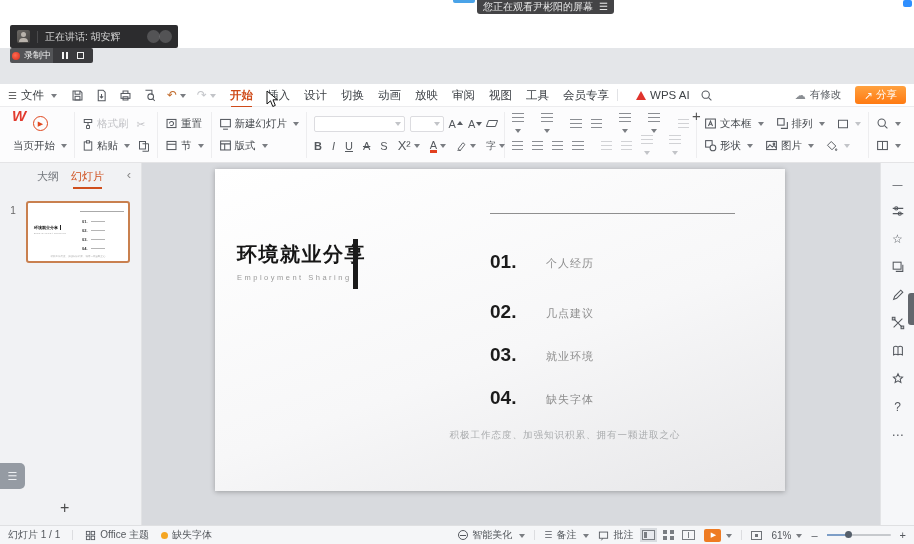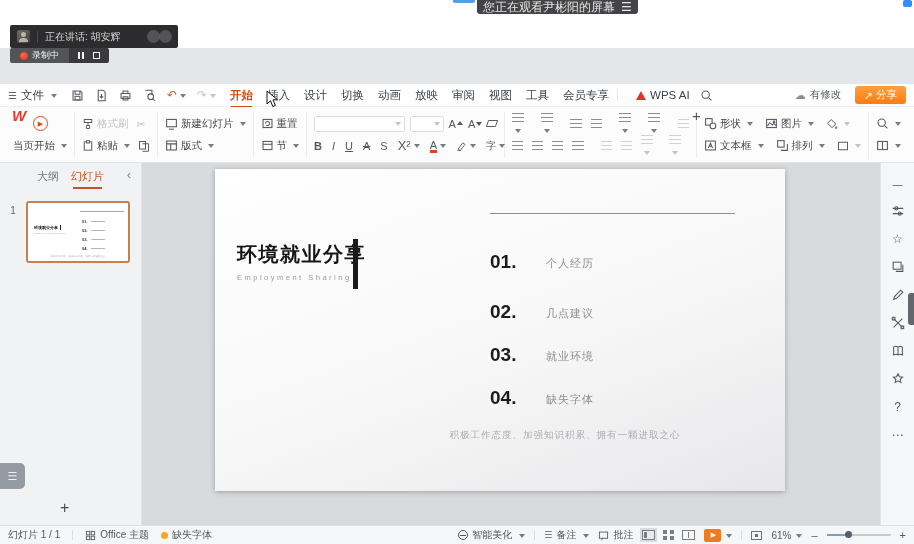--- a/index.html
+++ b/index.html
@@ -3,37 +3,37 @@
 <meta charset="utf-8">
 <style>
   html,body{margin:0;padding:0;background:#fff;}
   .screen{position:relative;width:914px;height:544px;overflow:hidden;background:#fff;
           font-family:"Liberation Sans","DejaVu Sans",sans-serif;color:#3f4347;
           -webkit-font-smoothing:antialiased;}
   .screen *{box-sizing:border-box;}
 
   
   .watch-banner{position:absolute;left:477px;top:0;height:14px;display:flex;align-items:center;gap:6px;
-    background:rgba(52,52,54,.92);color:#e6e6e6;font-size:12px;padding:0 6px;border-radius:0 0 3px 3px;z-index:9;}
+    background:rgba(52,52,54,.92);color:#e6e6e6;font-size:10px;padding:0 6px;border-radius:0 0 3px 3px;z-index:9;font-family:Liberation Mono, monospace;}
   .blue-sliver{position:absolute;left:453px;top:0;width:22px;height:3px;background:#4aa3e8;border-radius:0 0 2px 2px;}
   .corner-dot{position:absolute;right:2px;top:0;width:9px;height:7px;background:#2f8fff;border-radius:2px;}
 
   
   .speaking-bar{position:absolute;left:10px;top:25px;width:168px;height:23px;background:#2c2c2e;color:#d8d8d8;
     font-size:10px;display:flex;align-items:center;gap:7px;padding:0 7px;border-radius:2px;z-index:10;}
   .speak-avatar{width:13px;height:13px;border-radius:2px;background:linear-gradient(135deg,#6d6a66,#43413f);position:relative;flex:0 0 auto;}
   .speak-avatar::before{content:"";position:absolute;left:4px;top:2px;width:5px;height:5px;border-radius:50%;background:#b9b3ac;}
   .speak-avatar::after{content:"";position:absolute;left:2px;top:8px;width:9px;height:4px;border-radius:4px 4px 0 0;background:#b9b3ac;}
   .speak-sep{width:1px;height:12px;background:#4a4a4c;}
   .ghost-circles{position:absolute;right:5px;top:5px;width:26px;height:13px;}
   .ghost-circles i{position:absolute;top:0;width:13px;height:13px;border-radius:50%;background:rgba(130,130,134,.45);}
   .ghost-circles i:first-child{left:0;} .ghost-circles i:last-child{left:12px;}
 
   .record-bar{position:absolute;left:10px;top:48px;height:15px;display:flex;z-index:11;font-size:9px;}
-  .rec-left{display:flex;align-items:center;gap:4px;background:rgba(72,72,75,.93);color:#f0f0f0;padding:0 10px;border-radius:2px 0 0 2px;}
+  .rec-left{display:flex;align-items:center;gap:4px;background:rgba(72,72,75,.93);color:#f0f0f0;padding:0 2px;border-radius:2px 0 0 2px;}
   .rec-dot{width:8px;height:8px;border-radius:50%;background:radial-gradient(circle at 40% 40%,#ff6a50,#d92b1c);}
   .rec-btns{display:flex;align-items:center;gap:9px;background:#3a3a3d;padding:0 9px;border-radius:0 2px 2px 0;}
   .pause-ic{display:inline-flex;gap:2px;} .pause-ic i{width:2px;height:7px;background:#f2f2f2;}
   .stop-ic{width:7px;height:7px;border:1.5px solid #f2f2f2;}
 
   
   .tabbar{position:absolute;left:0;top:48px;width:914px;height:36px;background:#e4e6e9;}
   .wps-logo{position:absolute;left:12px;top:59px;font-size:15px;font-weight:bold;font-style:italic;color:#e23b2e;z-index:1;}
   .tabs{position:absolute;left:70px;top:57px;height:26px;display:flex;align-items:stretch;}
   .tab{display:flex;align-items:center;gap:5px;padding:0 8px;font-size:10px;color:#4c5055;position:relative;}
@@ -364,56 +364,56 @@
               <path d="M6 5h8v10H6"></path>
             </svg>
         </span>
       </div>
     </div>
 
     <div class="tg">
       <div class="trow">
         <span class="tbtn">
           <svg class="tic" width="13" height="13" viewBox="0 0 16 16">
+              <rect x="2.5" y="3" width="11" height="10"></rect>
+              <path d="M5.5 8a2.5 2.5 0 1 1 1 2"></path>
+            </svg>
+          <span>重置</span>
+        </span>
+      </div>
+      <div class="trow">
+        <span class="tbtn">
+          <svg class="tic" width="13" height="13" viewBox="0 0 16 16">
+              <rect x="2.5" y="3" width="11" height="10"></rect>
+              <path d="M2.5 6.5h11"></path>
+            </svg>
+          <span>节</span>
+            <span class="dd"></span>
+        </span>
+      </div>
+    </div>
+
+    <div class="tg">
+      <div class="trow">
+        <span class="tbtn">
+          <svg class="tic" width="13" height="13" viewBox="0 0 16 16">
               <rect x="2" y="3" width="12" height="9"></rect>
               <path d="M5 15h6"></path>
             </svg>
           <span>新建幻灯片</span>
             <span class="dd"></span>
         </span>
       </div>
       <div class="trow">
         <span class="tbtn">
           <svg class="tic" width="13" height="13" viewBox="0 0 16 16">
               <rect x="2" y="2.5" width="12" height="11"></rect>
               <path d="M2 6h12M7 6v7.5"></path>
             </svg>
           <span>版式</span>
-            <span class="dd"></span>
-        </span>
-      </div>
-    </div>
-
-    <div class="tg">
-      <div class="trow">
-        <span class="tbtn">
-          <svg class="tic" width="13" height="13" viewBox="0 0 16 16">
-              <rect x="2.5" y="3" width="11" height="10"></rect>
-              <path d="M5.5 8a2.5 2.5 0 1 1 1 2"></path>
-            </svg>
-          <span>重置</span>
-        </span>
-      </div>
-      <div class="trow">
-        <span class="tbtn">
-          <svg class="tic" width="13" height="13" viewBox="0 0 16 16">
-              <rect x="2.5" y="3" width="11" height="10"></rect>
-              <path d="M2.5 6.5h11"></path>
-            </svg>
-          <span>节</span>
             <span class="dd"></span>
         </span>
       </div>
     </div>
 
     <div class="tg" style="width:198px;">
       <div class="trow" style="gap:5px;">
         <span class="combo name">
             <span></span>
             <span class="dd dis"></span>
@@ -483,63 +483,63 @@
         <span class="li dis2"></span>
         <span><span class="li dis2"></span><span class="dd dis"></span></span>
         <span><span class="li dis2"></span><span class="dd dis"></span></span>
       </div>
     </div>
 
     <div class="tg">
       <div class="trow" style="gap:12px;">
         <span class="tbtn">
           <svg class="tic" width="13" height="13" viewBox="0 0 16 16">
+              <rect x="2" y="2.5" width="12" height="11"></rect>
+              <path d="M5.5 11 8 5l2.5 6M6.3 9h3.4"></path>
+            </svg>
+          <span>文本框</span>
+            <span class="dd"></span>
+        </span>
+        <span class="tbtn">
+          <svg class="tic" width="13" height="13" viewBox="0 0 16 16">
+              <rect x="2" y="2" width="8" height="8"></rect>
+              <path d="M6 14h8V6"></path>
+            </svg>
+          <span>排列</span>
+            <span class="dd"></span>
+        </span>
+        <span class="tbtn dis">
+          <svg class="tic" width="12" height="12" viewBox="0 0 16 16">
+              <rect x="2" y="3" width="12" height="10"></rect>
+            </svg>
+          <span class="dd dis"></span>
+        </span>
+      </div>
+      <div class="trow" style="gap:12px;">
+        <span class="tbtn">
+          <svg class="tic" width="13" height="13" viewBox="0 0 16 16">
               <rect x="2" y="2" width="8" height="8"></rect>
               <circle cx="11" cy="11" r="3.5" fill="#fcfcfd"></circle>
             </svg>
           <span>形状</span>
             <span class="dd"></span>
         </span>
         <span class="tbtn">
           <svg class="tic" width="13" height="13" viewBox="0 0 16 16">
               <rect x="2" y="3" width="12" height="10"></rect>
               <path d="M3 11l3-4 3 3 2-2 3 3"></path>
               <circle cx="11" cy="6" r="1"></circle>
             </svg>
           <span>图片</span>
             <span class="dd"></span>
         </span>
         <span class="tbtn dis">
           <svg class="tic" width="12" height="12" viewBox="0 0 16 16">
               <path d="M7 2l6 6-5 5-6-6z"></path>
               <path d="M13.5 11.5 14.5 13a1 1 0 1 1-2 0z"></path>
-            </svg>
-          <span class="dd dis"></span>
-        </span>
-      </div>
-      <div class="trow" style="gap:12px;">
-        <span class="tbtn">
-          <svg class="tic" width="13" height="13" viewBox="0 0 16 16">
-              <rect x="2" y="2.5" width="12" height="11"></rect>
-              <path d="M5.5 11 8 5l2.5 6M6.3 9h3.4"></path>
-            </svg>
-          <span>文本框</span>
-            <span class="dd"></span>
-        </span>
-        <span class="tbtn">
-          <svg class="tic" width="13" height="13" viewBox="0 0 16 16">
-              <rect x="2" y="2" width="8" height="8"></rect>
-              <path d="M6 14h8V6"></path>
-            </svg>
-          <span>排列</span>
-            <span class="dd"></span>
-        </span>
-        <span class="tbtn dis">
-          <svg class="tic" width="12" height="12" viewBox="0 0 16 16">
-              <rect x="2" y="3" width="12" height="10"></rect>
             </svg>
           <span class="dd dis"></span>
         </span>
       </div>
     </div>
 
     <div class="tg">
       <div class="trow">
         <span class="tbtn">
           <svg class="tic" width="13" height="13" viewBox="0 0 16 16">

